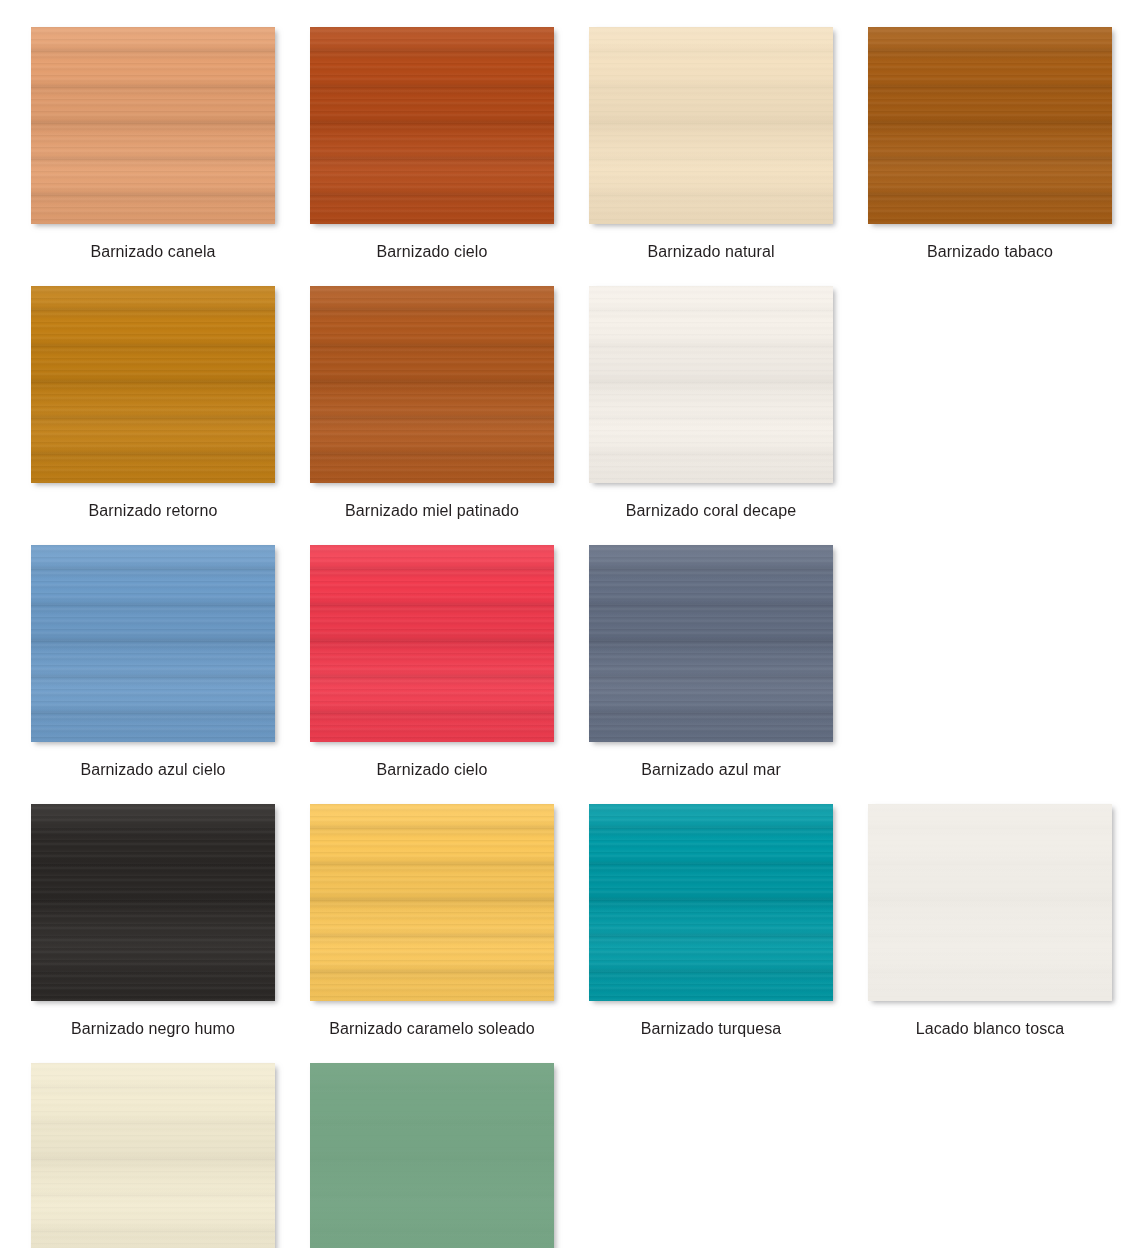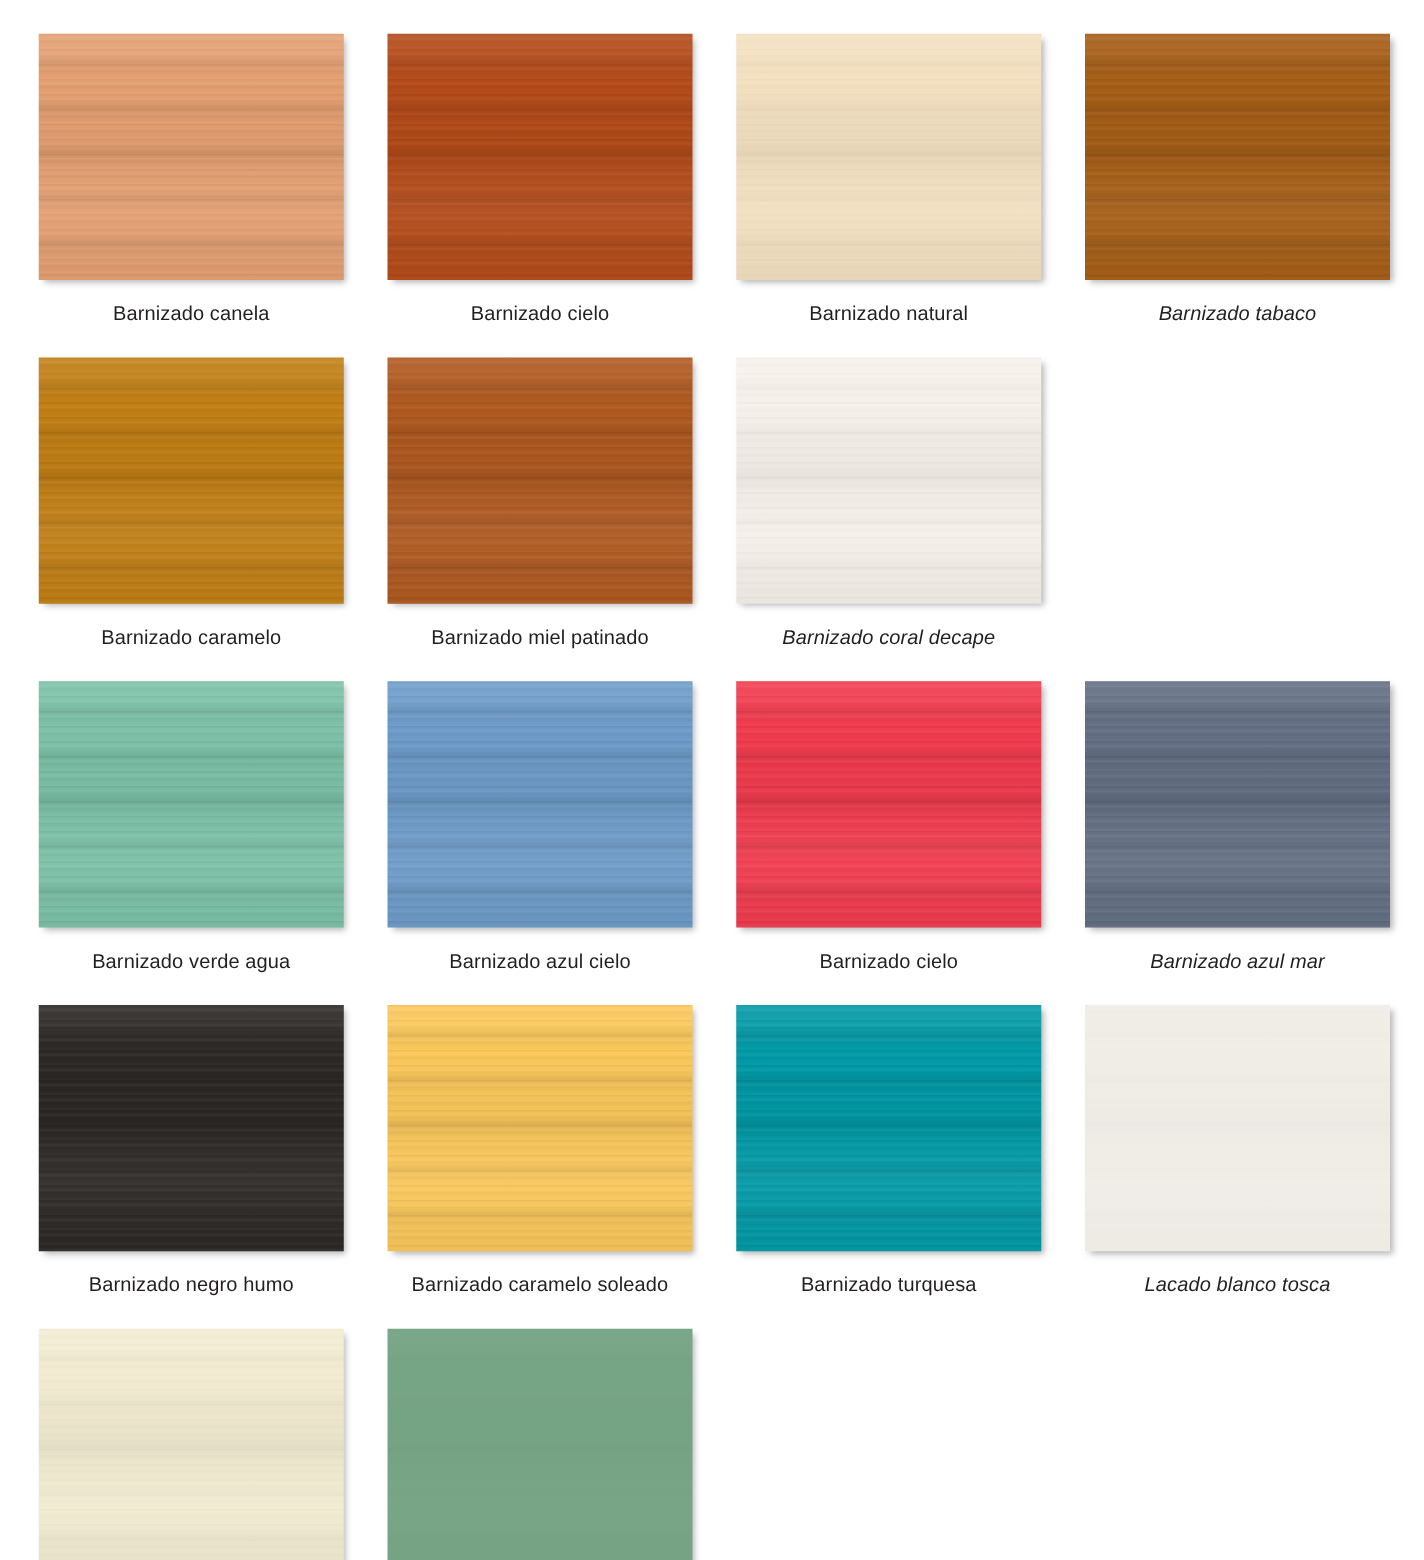--- a/index.html
+++ b/index.html
@@ -28,21 +28,21 @@
   }
   .swatch-row.row-0 { margin-bottom: 0; }
 
   .swatch-cell {
     width: 244px;
     margin-right: 35px;
     display: flex;
     flex-direction: column;
     align-items: center;
   }
-  .swatch-cell:last-child { margin-right: 0; font-style: italic; }
+  .swatch-cell:last-child { margin-right: 0; }
 
   .swatch-chip {
     width: 244px;
     height: 197px;
     position: relative;
     box-shadow: 3px 3px 5px -1px rgba(120,120,124,0.55);
     overflow: hidden;
   }
 
   
@@ -140,21 +140,21 @@
       </div>
     </div>
     <div class="row-gap"></div>
     <div class="swatch-row row-1">
       <div class="swatch-cell">
         <div class="swatch-chip" style="background-color: rgb(194, 127, 20);">
           <div class="grain-a"></div>
           <div class="grain-b"></div>
           <div class="grain-c"></div>
         </div>
-        <div class="swatch-label">Barnizado caramelo</div>
+        <div class="swatch-label">Barnizado retorno</div>
       </div>
       <div class="swatch-cell">
         <div class="swatch-chip" style="background-color: rgb(176, 89, 31);">
           <div class="grain-a"></div>
           <div class="grain-b"></div>
           <div class="grain-c"></div>
         </div>
         <div class="swatch-label">Barnizado miel patinado</div>
       </div>
       <div class="swatch-cell">
@@ -162,28 +162,20 @@
           <div class="grain-a"></div>
           <div class="grain-b"></div>
           <div class="grain-c"></div>
         </div>
         <div class="swatch-label">Barnizado coral decape</div>
       </div>
     </div>
     <div class="row-gap"></div>
     <div class="swatch-row row-2">
       <div class="swatch-cell">
-        <div class="swatch-chip" style="background-color: rgb(124, 194, 168);">
-          <div class="grain-a"></div>
-          <div class="grain-b"></div>
-          <div class="grain-c"></div>
-        </div>
-        <div class="swatch-label">Barnizado verde agua</div>
-      </div>
-      <div class="swatch-cell">
         <div class="swatch-chip" style="background-color: rgb(109, 156, 201);">
           <div class="grain-a"></div>
           <div class="grain-b"></div>
           <div class="grain-c"></div>
         </div>
         <div class="swatch-label">Barnizado azul cielo</div>
       </div>
       <div class="swatch-cell">
         <div class="swatch-chip" style="background-color: rgb(242, 59, 78);">
           <div class="grain-a"></div>

